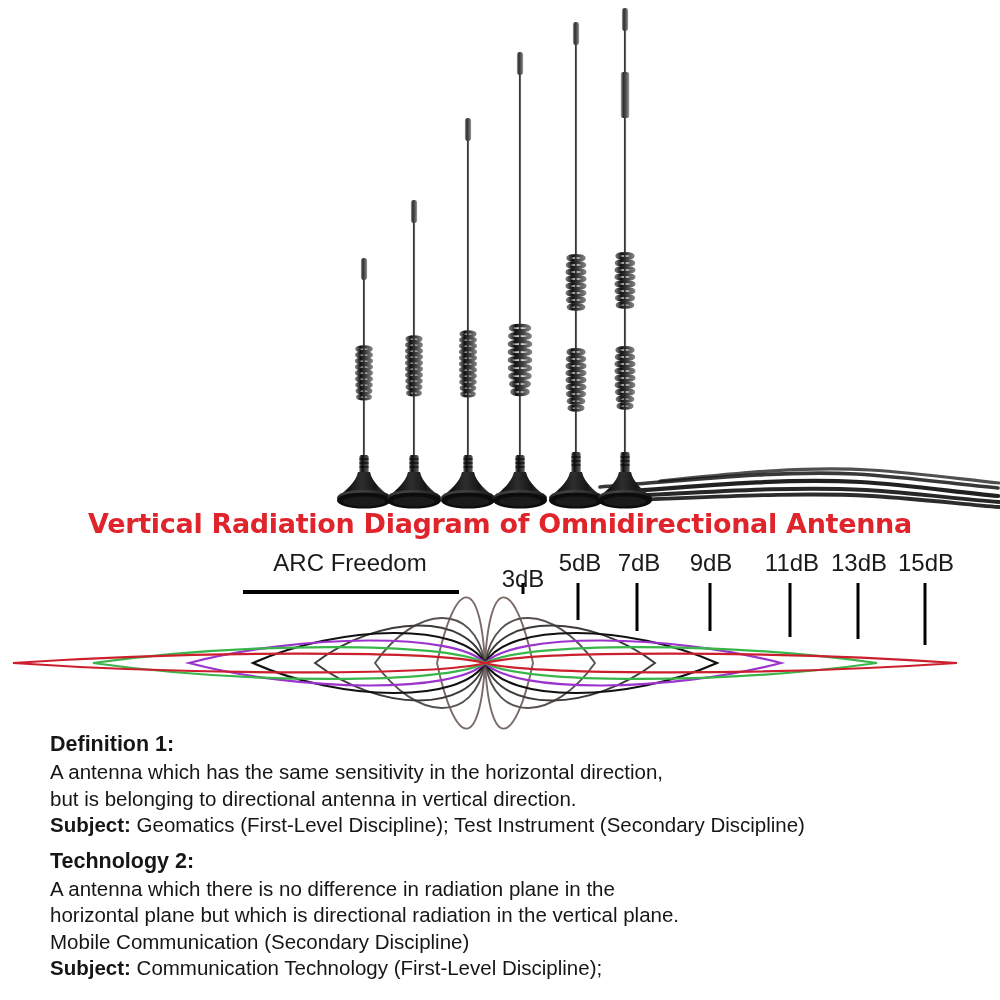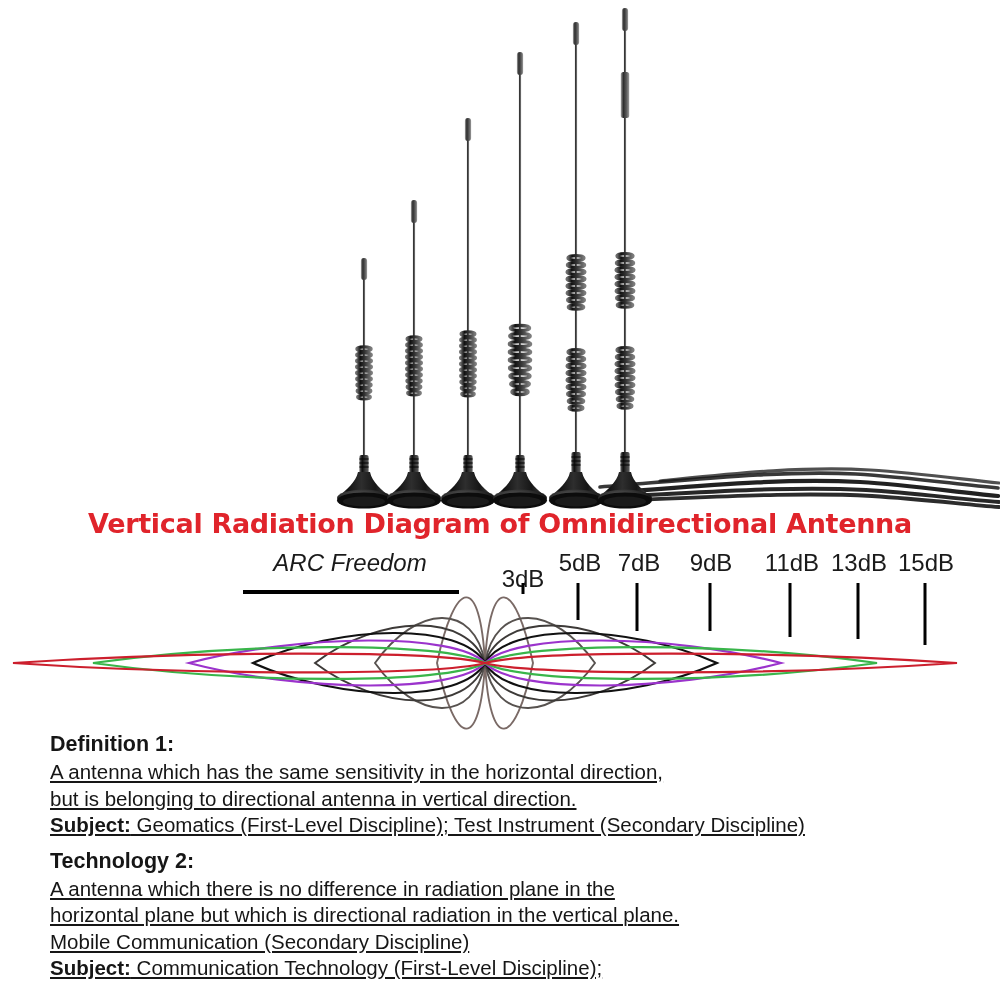--- a/index.html
+++ b/index.html
@@ -66,21 +66,20 @@
   }
   #arc-freedom-label {
     position: absolute;
     top: 0;
     left: 350px;
     transform: translateX(-50%);
     font-family: "Liberation Sans", sans-serif;
     font-size: 24px;
     color: #1a1a1a;
     white-space: nowrap;
-    font-style: italic;
   }
   #arc-freedom-bar {
     position: absolute;
     left: 243px;
     top: 590px;
     width: 216px;
     height: 4px;
     background: #000000;
   }
 
@@ -111,21 +110,21 @@
     font-family: "Liberation Sans", sans-serif;
     font-size: 20.5px;
     line-height: 26.5px;
     color: #161616;
   }
   .def-heading {
     font-weight: bold;
     font-size: 21.5px;
     line-height: 30px;
   }
-  .def-line { white-space: nowrap; text-decoration: underline; }
+  .def-line { white-space: nowrap; }
   .subject-key { font-weight: bold; }
   .gap-sm { height: 7px; }
 </style>
 </head>
 <body>
 
 <div id="stage">
 
   <div id="antenna-photo">
     <svg width="1000" height="512" viewBox="0 0 1000 512" xmlns="http://www.w3.org/2000/svg">

